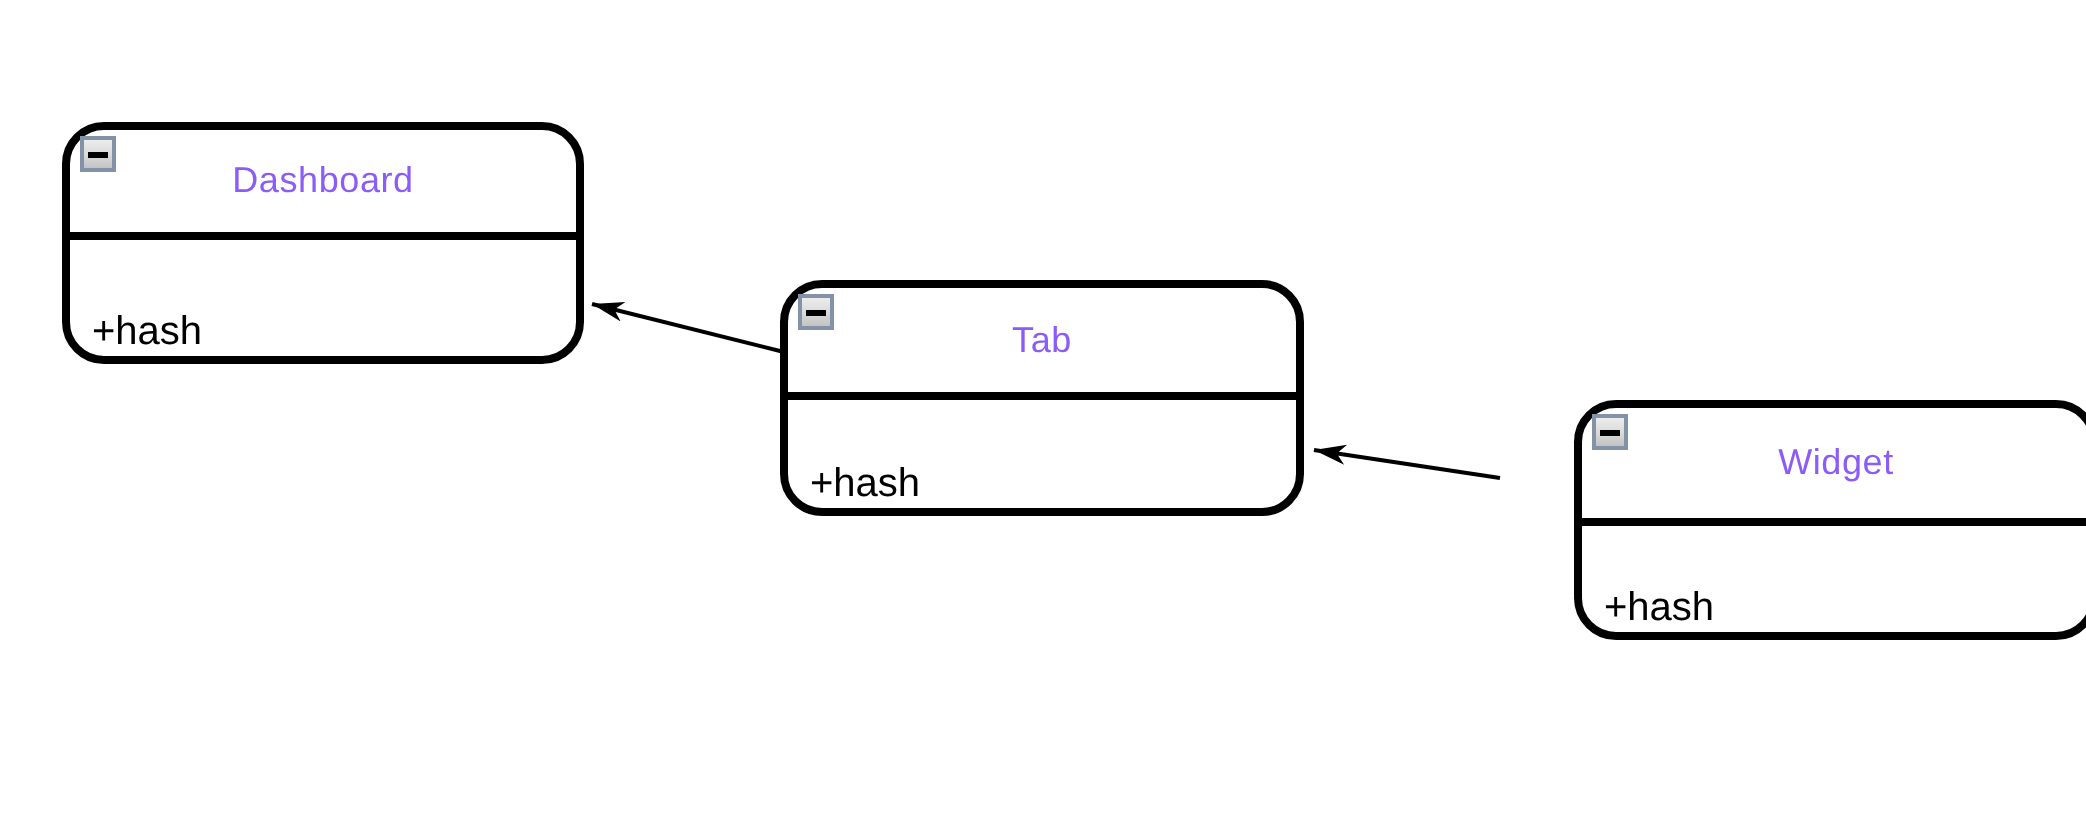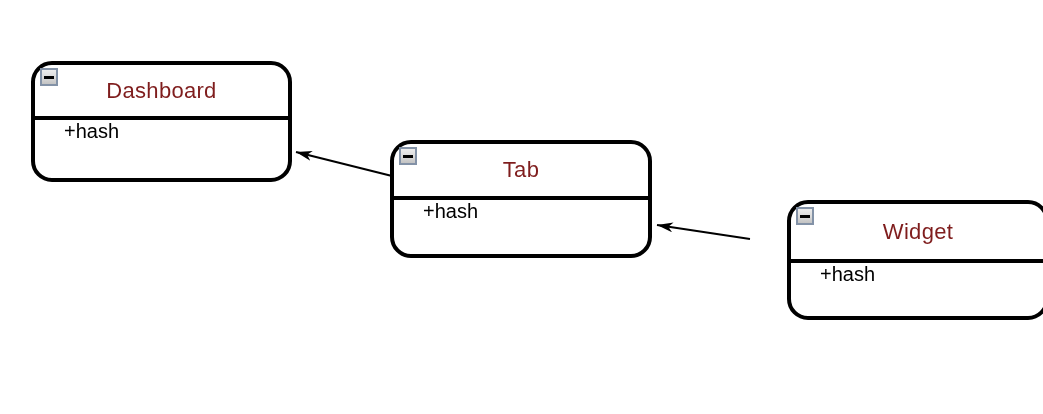--- a/index.html
+++ b/index.html
@@ -30,22 +30,22 @@
   }
   .class-header {
     position: relative;
     height: 55px;
     border-bottom: 4px solid #000000;
     display: flex;
     align-items: center;
     justify-content: center;
   }
   .class-title {
-    font-size: 22px;
-    color: #7f1d1d;
+    font-size: 18px;
+    color: #8b5cf6;
     letter-spacing: 0.3px;
     white-space: nowrap;
   }
   .collapse-btn {
     position: absolute;
     left: 5px;
     top: 3px;
     width: 18px;
     height: 18px;
     border: 2px solid #8392a7;
@@ -58,22 +58,22 @@
   }
   .minus-glyph {
     display: block;
     width: 10px;
     height: 3px;
     background: #000000;
   }
   .class-body {
     flex: 1;
     display: flex;
-    align-items: flex-start;
-    padding-left: 29px;
+    align-items: flex-end;
+    padding-left: 11px;
   }
   .class-attr {
     font-size: 20px;
     color: #000000;
     white-space: nowrap;
   }
   
   .box-dashboard { left: 31px;  top: 61px;  width: 261px; height: 121px; }
   .box-tab       { left: 390px; top: 140px; width: 262px; height: 118px; }
   .box-widget    { left: 787px; top: 200px; width: 262px; height: 120px; }

